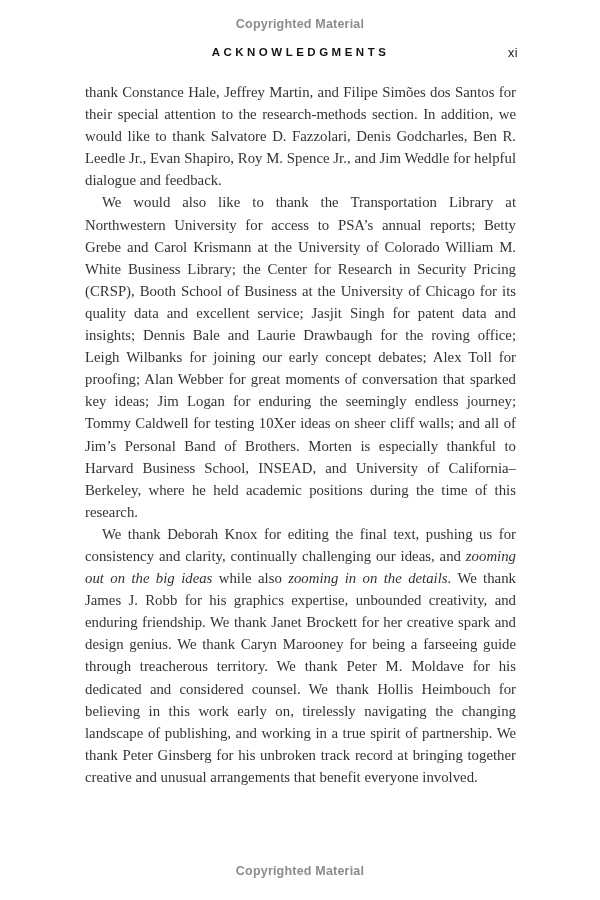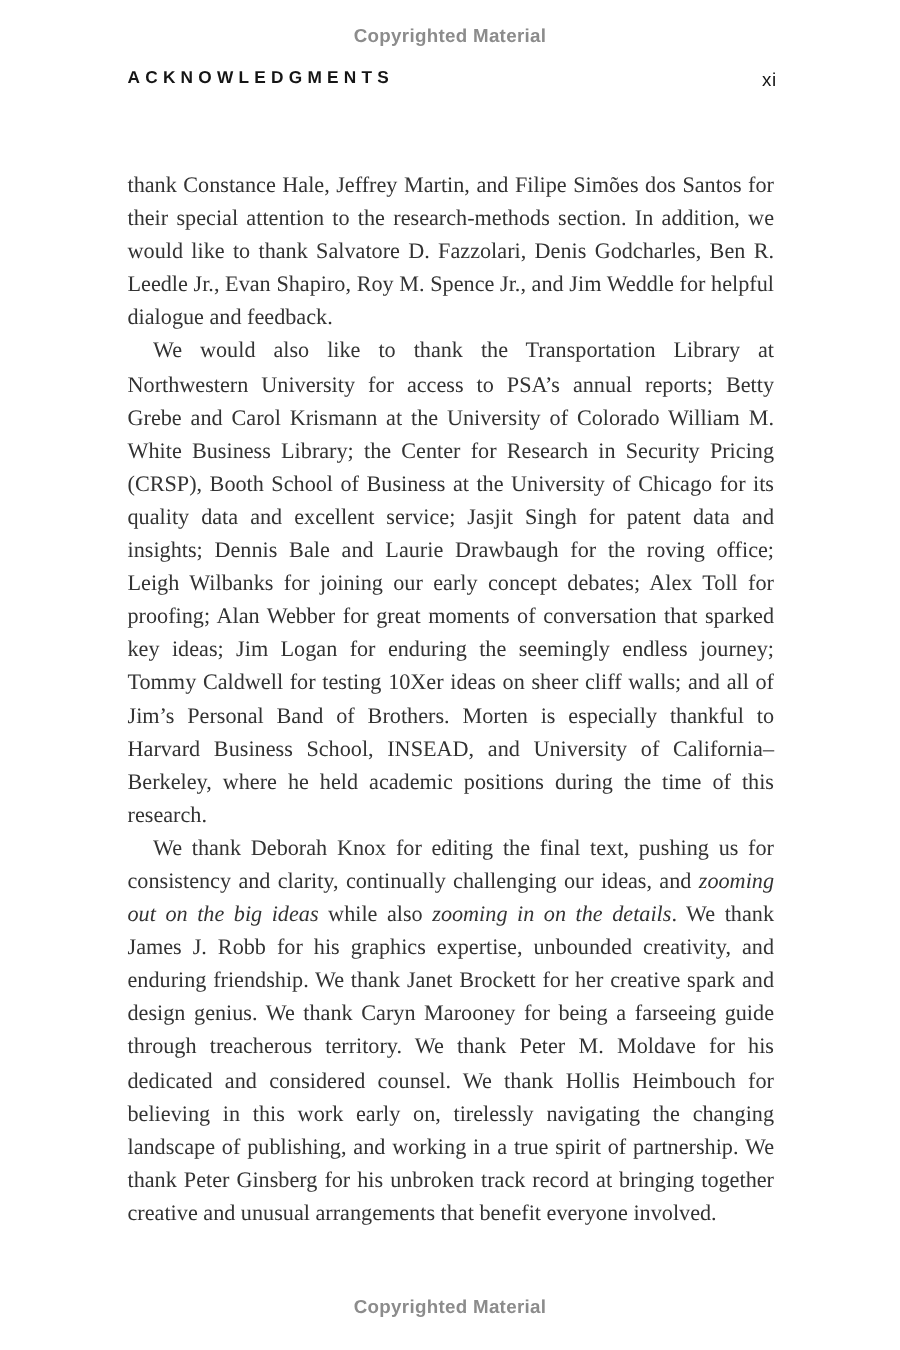--- a/index.html
+++ b/index.html
@@ -21,21 +21,21 @@
     letter-spacing: 0.2px;
   }
   .watermark.top { top: 17px; }
   .watermark.bottom { top: 864px; }
   .running-header {
     position: absolute;
     top: 46px; left: 85px; width: 431px;
     height: 16px;
   }
   .running-header .title {
-    text-align: left;
+    text-align: center;
     font-family: "Liberation Sans", sans-serif;
     font-weight: bold;
     font-size: 11.5px;
     letter-spacing: 3.5px;
     color: #151515;
   }
   .running-header .page-num {
     position: absolute;
     right: -2px; top: 0;
     font-family: "Liberation Sans", sans-serif;
@@ -44,21 +44,20 @@
     letter-spacing: 0.5px;
     color: #151515;
   }
   .text-block {
     position: absolute;
     top: 81px; left: 85px; width: 431px;
     font-size: 14.8px;
     line-height: 22.1px;
     color: #333333;
     text-align: justify;
-    margin-top: 32px;
   }
   .text-block p {
     margin: 0;
     text-indent: 17px;
   }
   .text-block p.no-indent { text-indent: 0; }
   .text-block i { font-style: italic; }
 </style>
 </head>
 <body>

